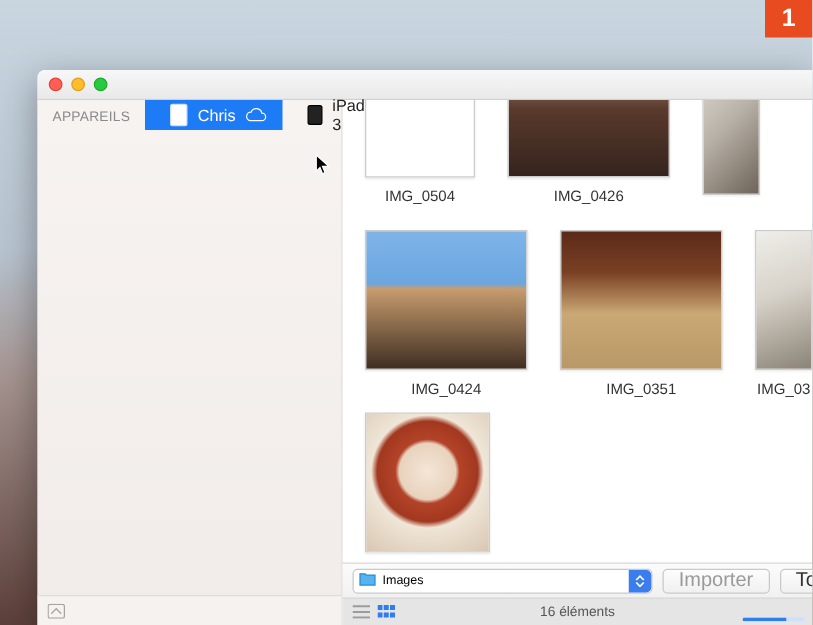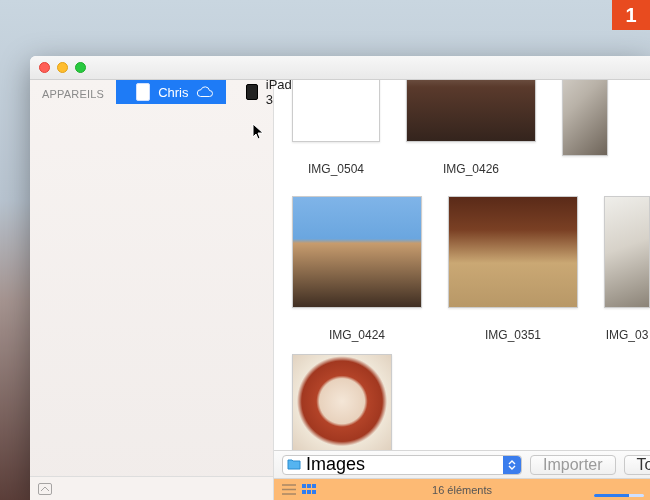--- a/index.html
+++ b/index.html
@@ -30,29 +30,29 @@
 .sb-foot svg{opacity:.55}
 .cursor{position:absolute;left:222px;top:43px;pointer-events:none}
 .main{flex:1;display:flex;flex-direction:column;min-width:0;background:#fff}
 .grid{flex:1;overflow:hidden;padding:0 0 0 18px}
 .row{display:flex;gap:26px;align-items:flex-end}
 .row1{margin-top:-60px}
 .row2{margin-top:20px}
 .row3{margin-top:12px}
 .thumb{display:flex;flex-direction:column;align-items:center}
 .img{background:#d6ccc3;border:1px solid #ccc;box-shadow:0 1px 2px rgba(0,0,0,.1)}
-.cap{font-size:12px;color:#333;margin-top:20px;white-space:nowrap}
+.cap{font-size:12px;color:#333;margin-top:8px;white-space:nowrap}
 .toolbar{height:28px;border-top:1px solid #d7d7d7;background:linear-gradient(#fbfbfb,#f1f1f1);display:flex;align-items:center;padding:0 8px;gap:8px}
-.dest{flex:0 0 240px;height:20px;background:#fff;border:1px solid #c9c9c9;border-radius:4px;display:flex;align-items:center;padding:0 4px;font-size:18px;position:relative}
+.dest{flex:0 0 240px;height:20px;background:#fff;border:1px solid #c9c9c9;border-radius:4px;display:flex;align-items:center;padding:0 4px;font-size:10px;position:relative}
 .dest .folder{color:#3fa7e8;margin-right:5px}
 .dest .arrows{position:absolute;right:0;top:0;bottom:0;width:18px;background:#3b7ded;border-radius:0 4px 4px 0;display:flex;flex-direction:column;align-items:center;justify-content:center}
 .dest .arrows svg{display:block}
 .btn{height:20px;border:1px solid #c9c9c9;border-radius:4px;background:linear-gradient(#fdfdfd,#f0f0f0);font-size:16px;color:#9a9a9a;padding:0 12px;display:flex;align-items:center}
 .btn.enabled{color:#333}
-.statusbar{height:22px;border-top:1px solid #d7d7d7;background:#fdba74;display:flex;align-items:center;padding:0 8px;font-size:11px;color:#555;position:relative}
+.statusbar{height:22px;border-top:1px solid #d7d7d7;background:#e5e5e5;display:flex;align-items:center;padding:0 8px;font-size:11px;color:#555;position:relative}
 .viewtoggle{display:flex;gap:6px;align-items:center}
 .viewtoggle .vlist{opacity:.5}
 .status-center{position:absolute;left:0;right:0;text-align:center;pointer-events:none}
 .progress{position:absolute;right:6px;bottom:3px;width:50px;height:3px;background:#cfe0ff;border-radius:2px;overflow:hidden}
 .progress::after{content:'';position:absolute;left:0;top:0;bottom:0;width:70%;background:#2f7df0}
 
 
 .p-screenshot{background:#fff}
 .p-screenshot::before{content:'';display:block;height:22%;background:#3d7ff0;border-bottom:1px solid #ccc}
 .p-woman1{background:linear-gradient(180deg,#e9dfcf 0%,#5a3a2c 55%,#34241d 100%)}

